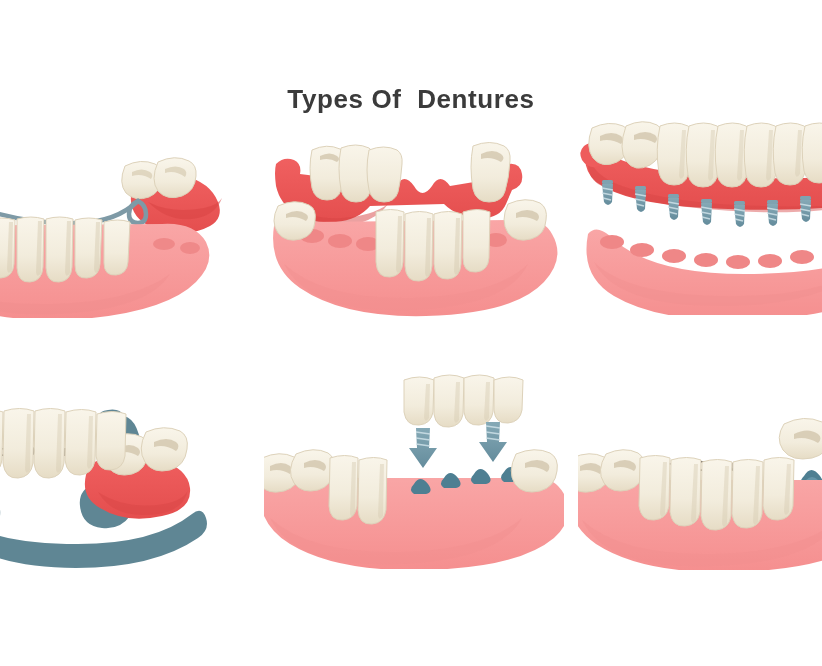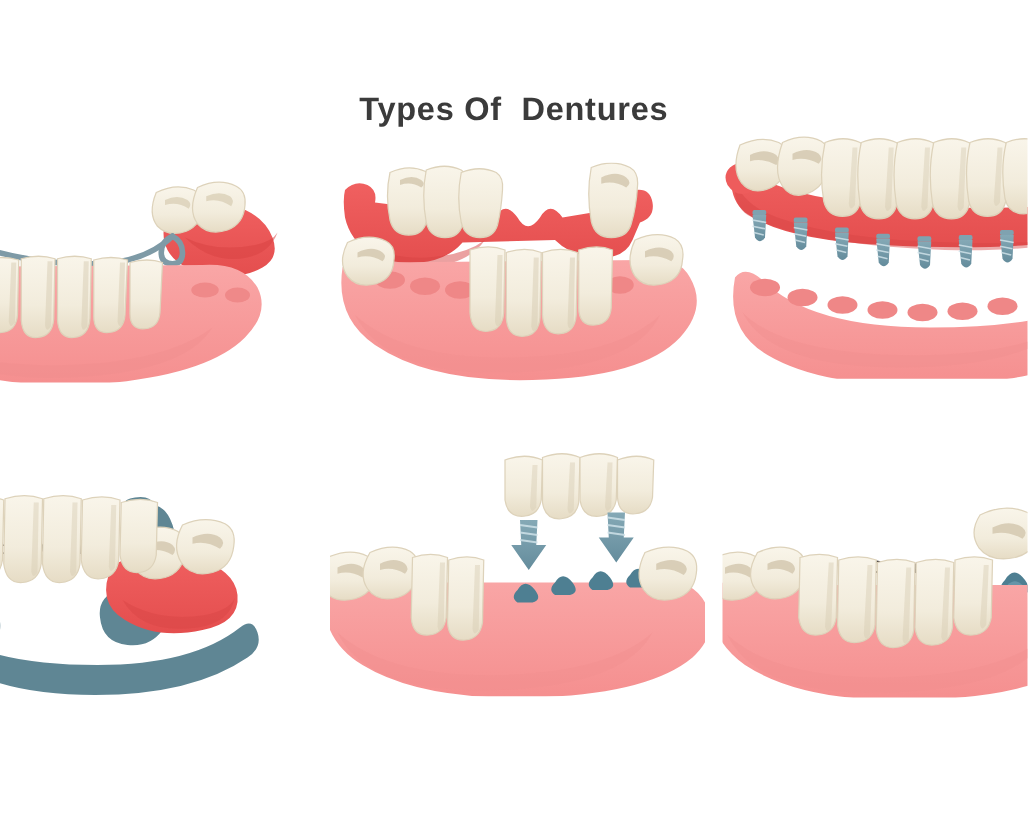--- a/index.html
+++ b/index.html
@@ -11,21 +11,21 @@
   body {
     width: 822px;
     height: 666px;
     overflow: hidden;
     font-family: "Liberation Sans", sans-serif;
     position: relative;
   }
 
   #infographic {
     position: absolute;
-    left: 0; top: 0;
+    left: 0; top: 12px;
     width: 822px;
     height: 498px;
     background: #ffffff;
   }
 
   
   .page-title {
     position: absolute;
     left: 0;
     top: 72px;

